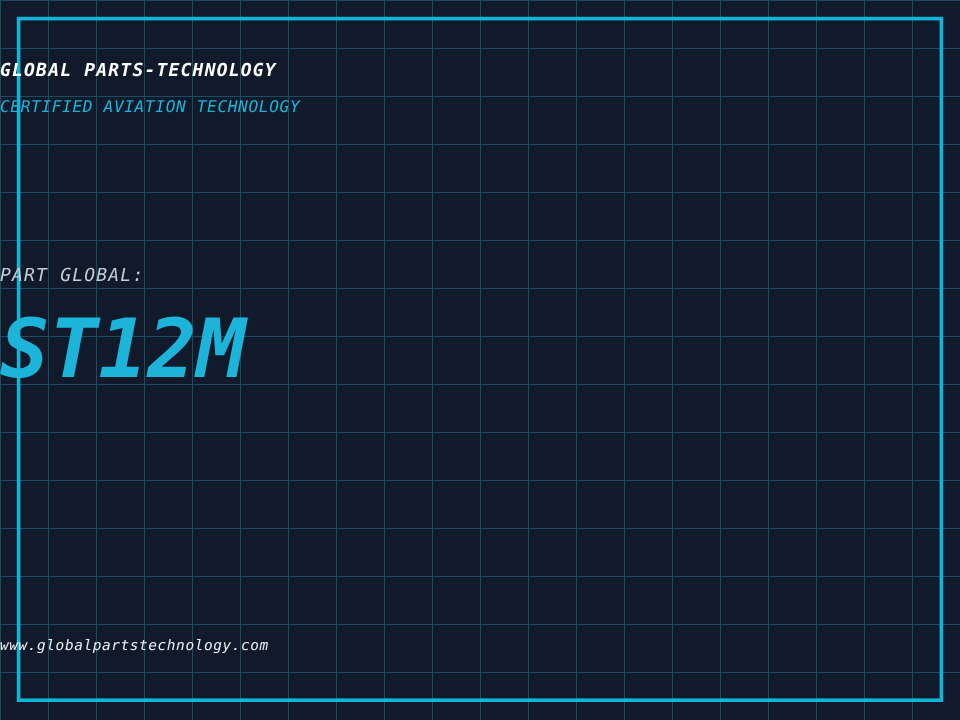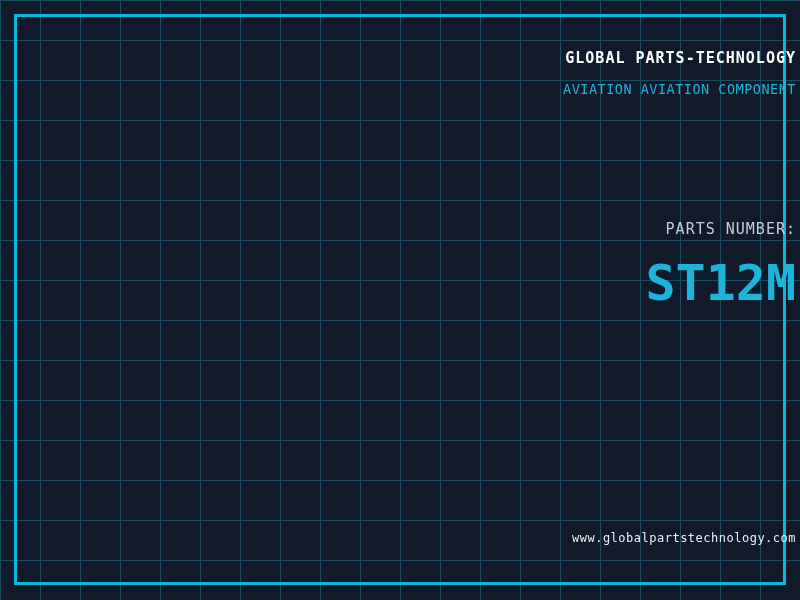--- a/index.html
+++ b/index.html
@@ -27,23 +27,24 @@
     left: 14px;
     top: 14px;
     width: 772px;
     height: 571px;
     border: 3px solid var(--frame);
     pointer-events: none;
   }
   .txt {
     position: absolute;
     left: 0;
-    right: 4px;
-    text-align: right;
+    right: 16px;
+    text-align: left;
     white-space: nowrap;
+    font-style: italic;
   }
   .header-title {
     top: 49px;
     font-size: 15px;
     font-weight: bold;
     letter-spacing: 1px;
     color: var(--title-text);
   }
   .header-subtitle {
     top: 81px;
@@ -52,38 +53,38 @@
     color: var(--accent-cyan);
   }
   .part-label {
     top: 220px;
     font-size: 15px;
     letter-spacing: 1px;
     color: var(--label-text);
   }
   .part-number {
     top: 258px;
-    font-size: 50px;
+    font-size: 68px;
     font-weight: bold;
     line-height: 1;
     color: var(--accent-cyan);
   }
   .website {
     top: 531px;
     font-size: 12px;
     letter-spacing: 0.5px;
     color: var(--website-text);
   }
 </style>
 </head>
 <body>
 
 <div class="frame"></div>
 
 <div class="txt header-title">GLOBAL PARTS-TECHNOLOGY</div>
 
-<div class="txt header-subtitle">AVIATION AVIATION COMPONENT</div>
+<div class="txt header-subtitle">CERTIFIED AVIATION TECHNOLOGY</div>
 
-<div class="txt part-label">PARTS NUMBER:</div>
+<div class="txt part-label">PART GLOBAL:</div>
 
 <div class="txt part-number">ST12M</div>
 
 <div class="txt website">www.globalpartstechnology.com</div>
 
 </body></html>

